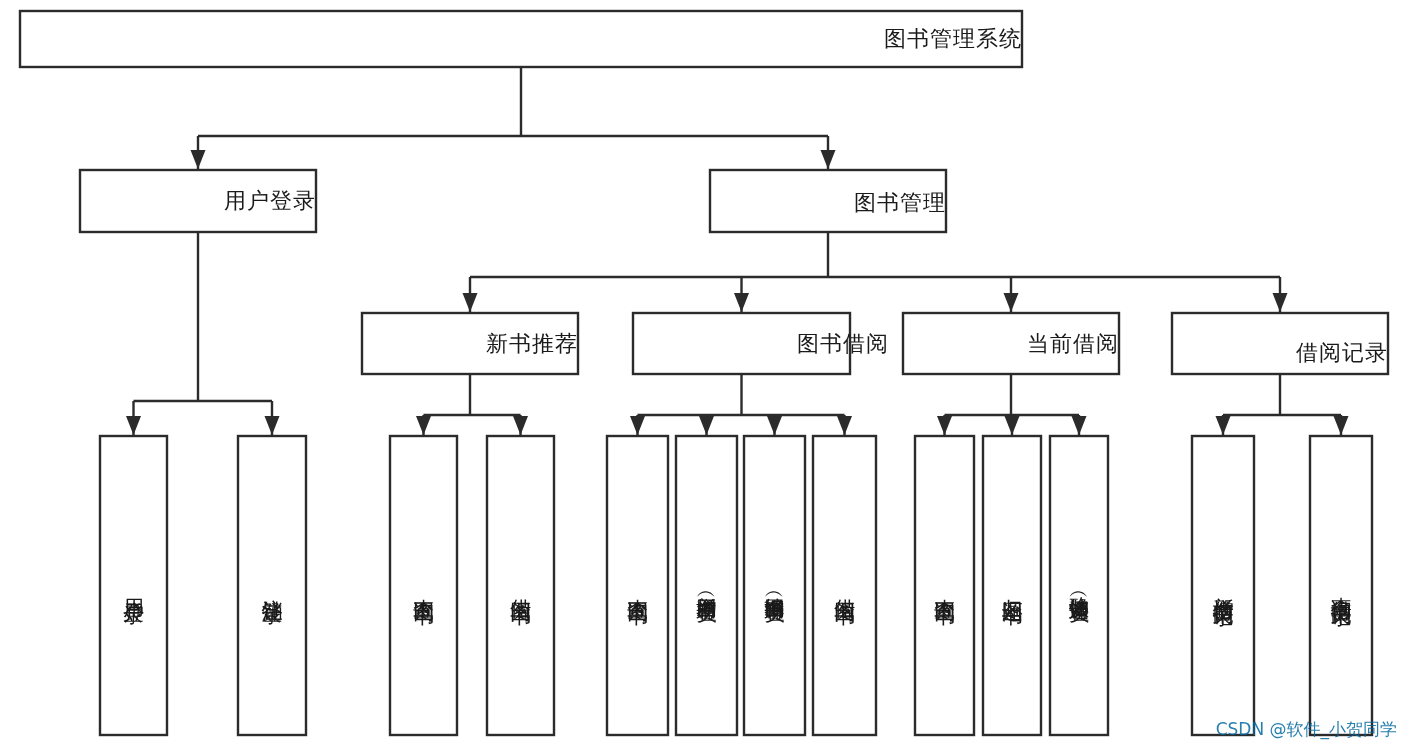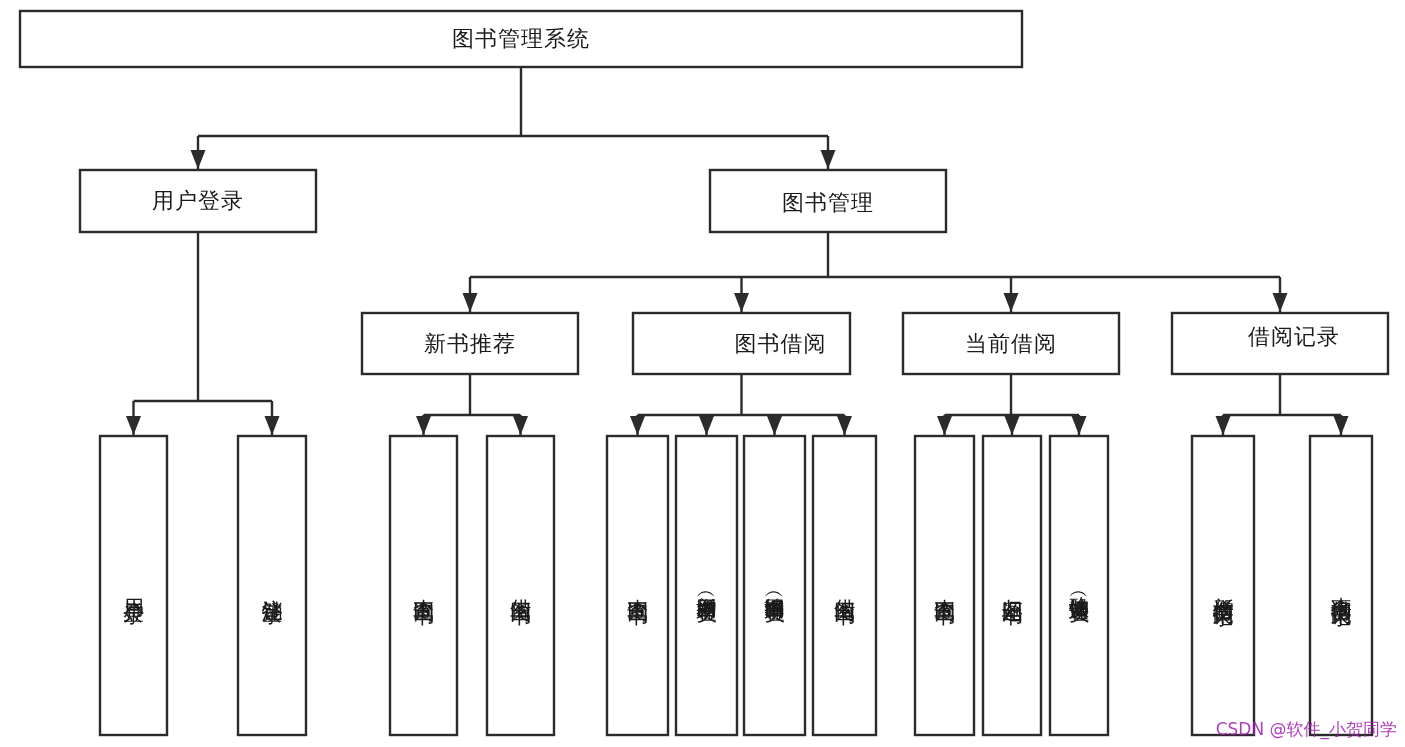--- a/index.html
+++ b/index.html
@@ -47,21 +47,21 @@
     line-height: 1.06;
     color: #1a1a1a;
     letter-spacing: 2px;
     white-space: nowrap;
     text-align: center;
   }
   .htext-wrap {
     position: absolute;
     display: flex;
     align-items: center;
-    justify-content: center;
+    justify-content: flex-end;
     pointer-events: none;
   }
   .htext {
     font-family: "DejaVu Sans", "Liberation Sans", sans-serif;
     font-size: 22px;
     color: #1a1a1a;
     white-space: nowrap;
     letter-spacing: 1px;
   }
   .edge {
@@ -72,21 +72,21 @@
   .arrow-head {
     fill: #2b2b2b;
     stroke: none;
   }
   #watermark {
     position: absolute;
     right: 8px;
     bottom: 6px;
     font-family: "DejaVu Sans", "Liberation Sans", sans-serif;
     font-size: 17px;
-    color: #a21caf;
+    color: #0369a1;
     opacity: 0.85;
     white-space: nowrap;
   }
 </style>
 </head>
 <body>
 
 <div id="diagram-root">
 
   <svg class="canvas" viewBox="0 0 1405 747">
@@ -180,21 +180,21 @@
       </div>
       <div class="htext-wrap" style="left: 362px; top: 313px; width: 216px; height: 61px; border-radius: 18px;">
         <div class="htext">新书推荐</div>
       </div>
       <div class="htext-wrap" style="left: 633px; top: 313px; width: 217px; height: 61px; padding-left: 39px;">
         <div class="htext">图书借阅</div>
       </div>
       <div class="htext-wrap" style="left: 903px; top: 313px; width: 216px; height: 61px; border-radius: 18px;">
         <div class="htext">当前借阅</div>
       </div>
-      <div class="htext-wrap" style="left: 1172px; top: 306px; width: 216px; height: 61px; margin-left: 14px;">
+      <div class="htext-wrap" style="left: 1172px; top: 322px; width: 216px; height: 61px;">
         <div class="htext">借阅记录</div>
       </div>
       <div class="vtext-wrap" style="left: 100px; top: 442px; width: 67px; height: 287px;">
         <div class="vtext">用户登录</div>
       </div>
       <div class="vtext-wrap" style="left: 238px; top: 442px; width: 68px; height: 287px;">
         <div class="vtext">注销登录</div>
       </div>
       <div class="vtext-wrap" style="left: 390px; top: 442px; width: 67px; height: 287px;">
         <div class="vtext">查询图书</div>

